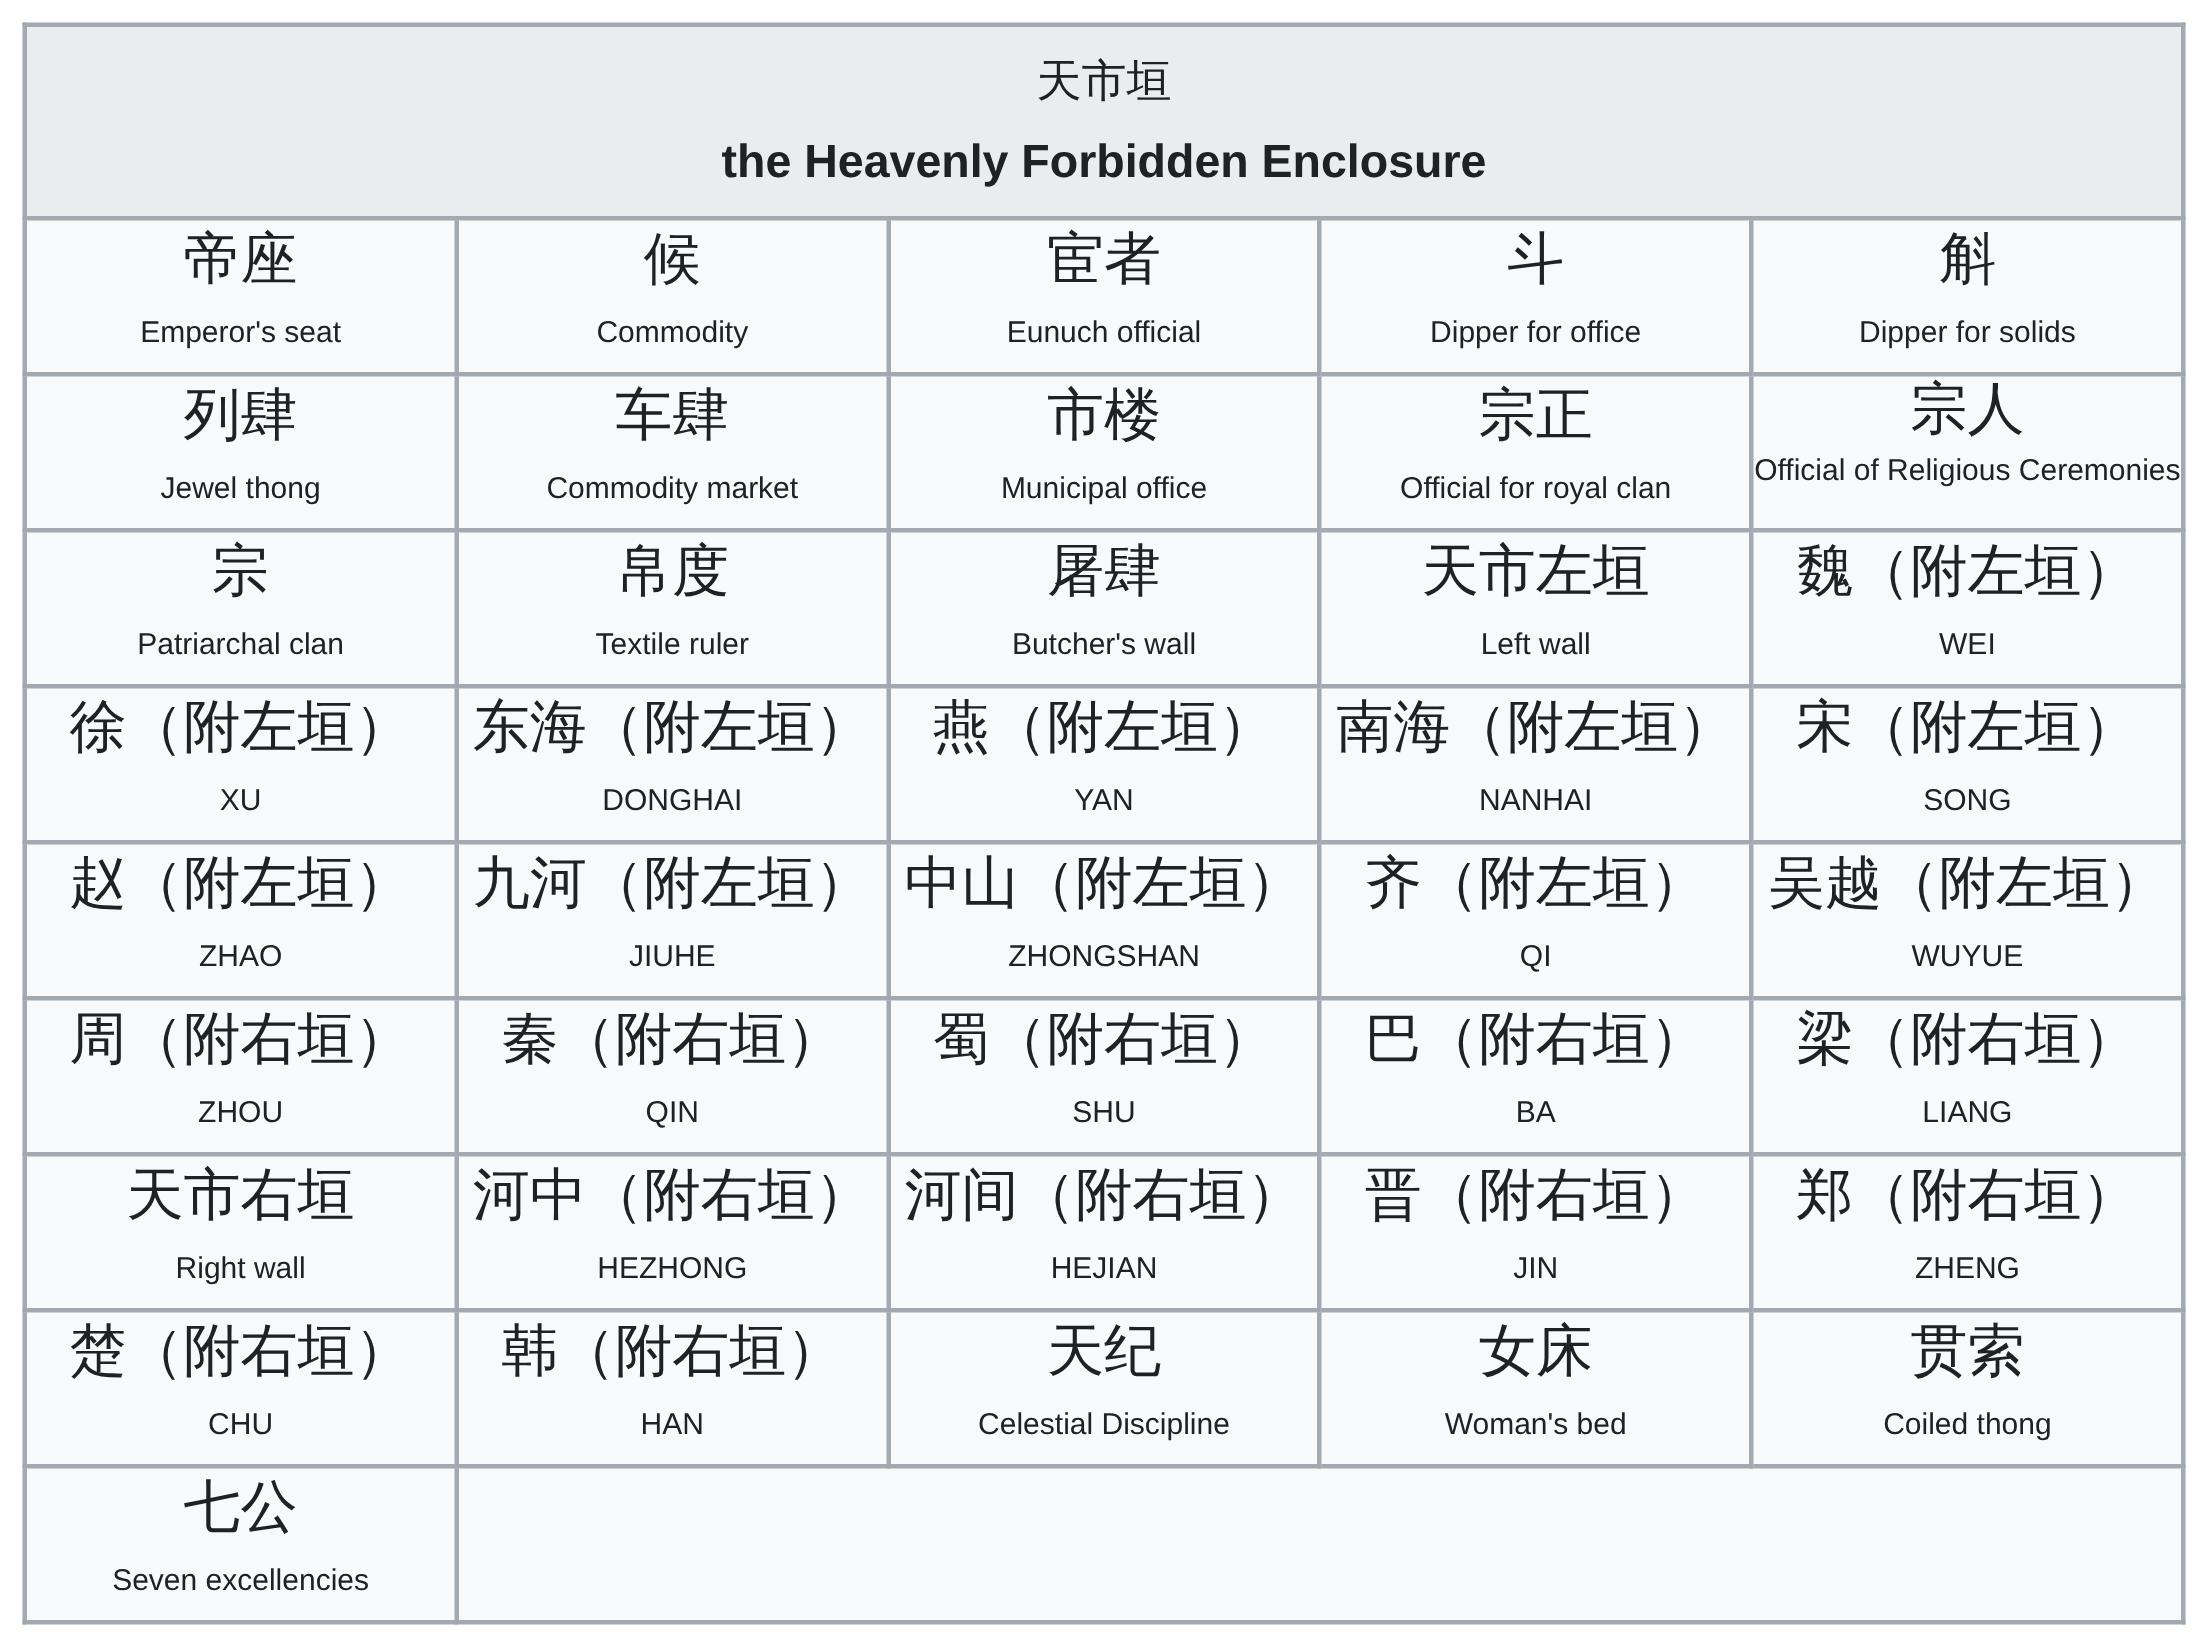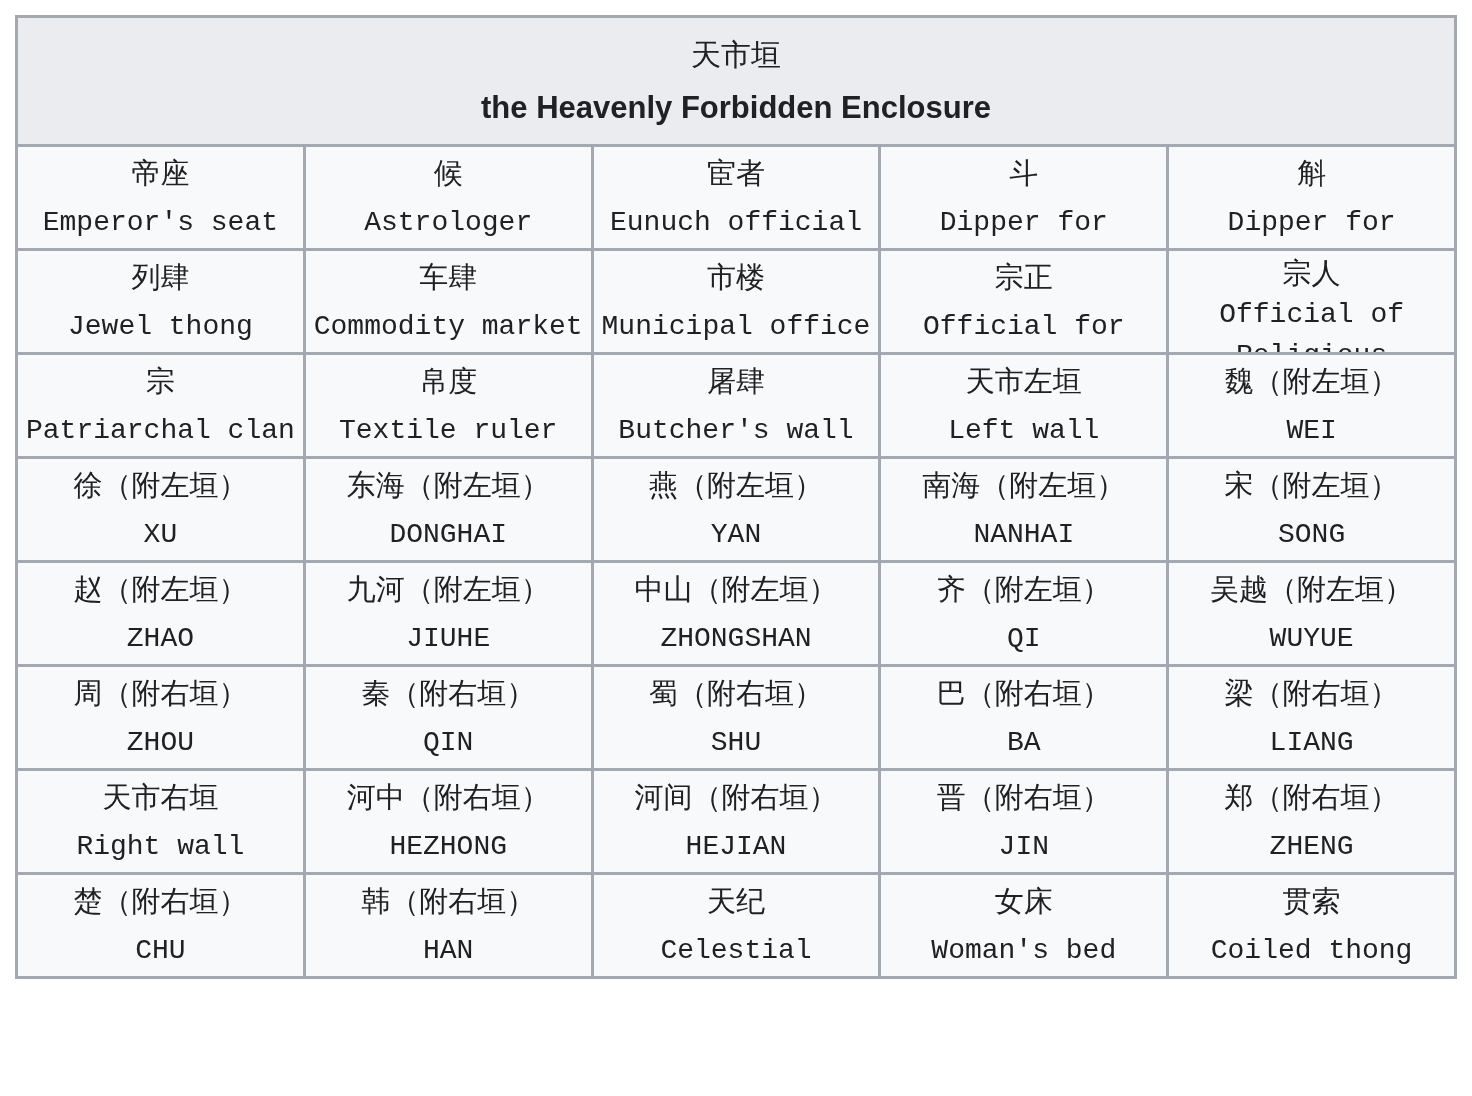--- a/index.html
+++ b/index.html
@@ -52,25 +52,25 @@
   }
   .cell-inner {
     height: 101px;
     overflow: hidden;
     padding-top: 2px;
   }
   .line { display: block; }
   .cell-inner .line { line-height: 49px; }
   .zh {
     font-family: "Liberation Serif", serif;
-    font-size: 29px;
+    font-size: 38px;
   }
   .en {
-    font-family: Liberation Mono, monospace;
-    font-size: 28px;
+    font-family: Liberation Sans, sans-serif;
+    font-size: 20px;
   }
   
   .cell-inner.compact { padding-top: 2px; }
   .cell-inner.compact .line { line-height: 41px; }
 </style>
 </head>
 <body>
 
 <table class="enclosure">
   <colgroup>
@@ -94,21 +94,21 @@
       <tr>
         <td>
           <div class="cell-inner">
             <div class="line zh">帝座</div>
             <div class="line en">Emperor's seat</div>
           </div>
         </td>
         <td>
           <div class="cell-inner">
             <div class="line zh">候</div>
-            <div class="line en">Astrologer</div>
+            <div class="line en">Commodity</div>
           </div>
         </td>
         <td>
           <div class="cell-inner">
             <div class="line zh">宦者</div>
             <div class="line en">Eunuch official</div>
           </div>
         </td>
         <td>
           <div class="cell-inner">
@@ -338,16 +338,27 @@
           <div class="cell-inner">
             <div class="line zh">女床</div>
             <div class="line en">Woman's bed</div>
           </div>
         </td>
         <td>
           <div class="cell-inner">
             <div class="line zh">贯索</div>
             <div class="line en">Coiled thong</div>
           </div>
+        </td>
+      </tr>
+      <tr>
+        <td>
+          <div class="cell-inner">
+            <div class="line zh">七公</div>
+            <div class="line en">Seven excellencies</div>
+          </div>
+        </td>
+        <td colspan="4">
+          <div class="cell-inner"></div>
         </td>
       </tr>
     </tbody>
 </table>
 
 </body></html>

